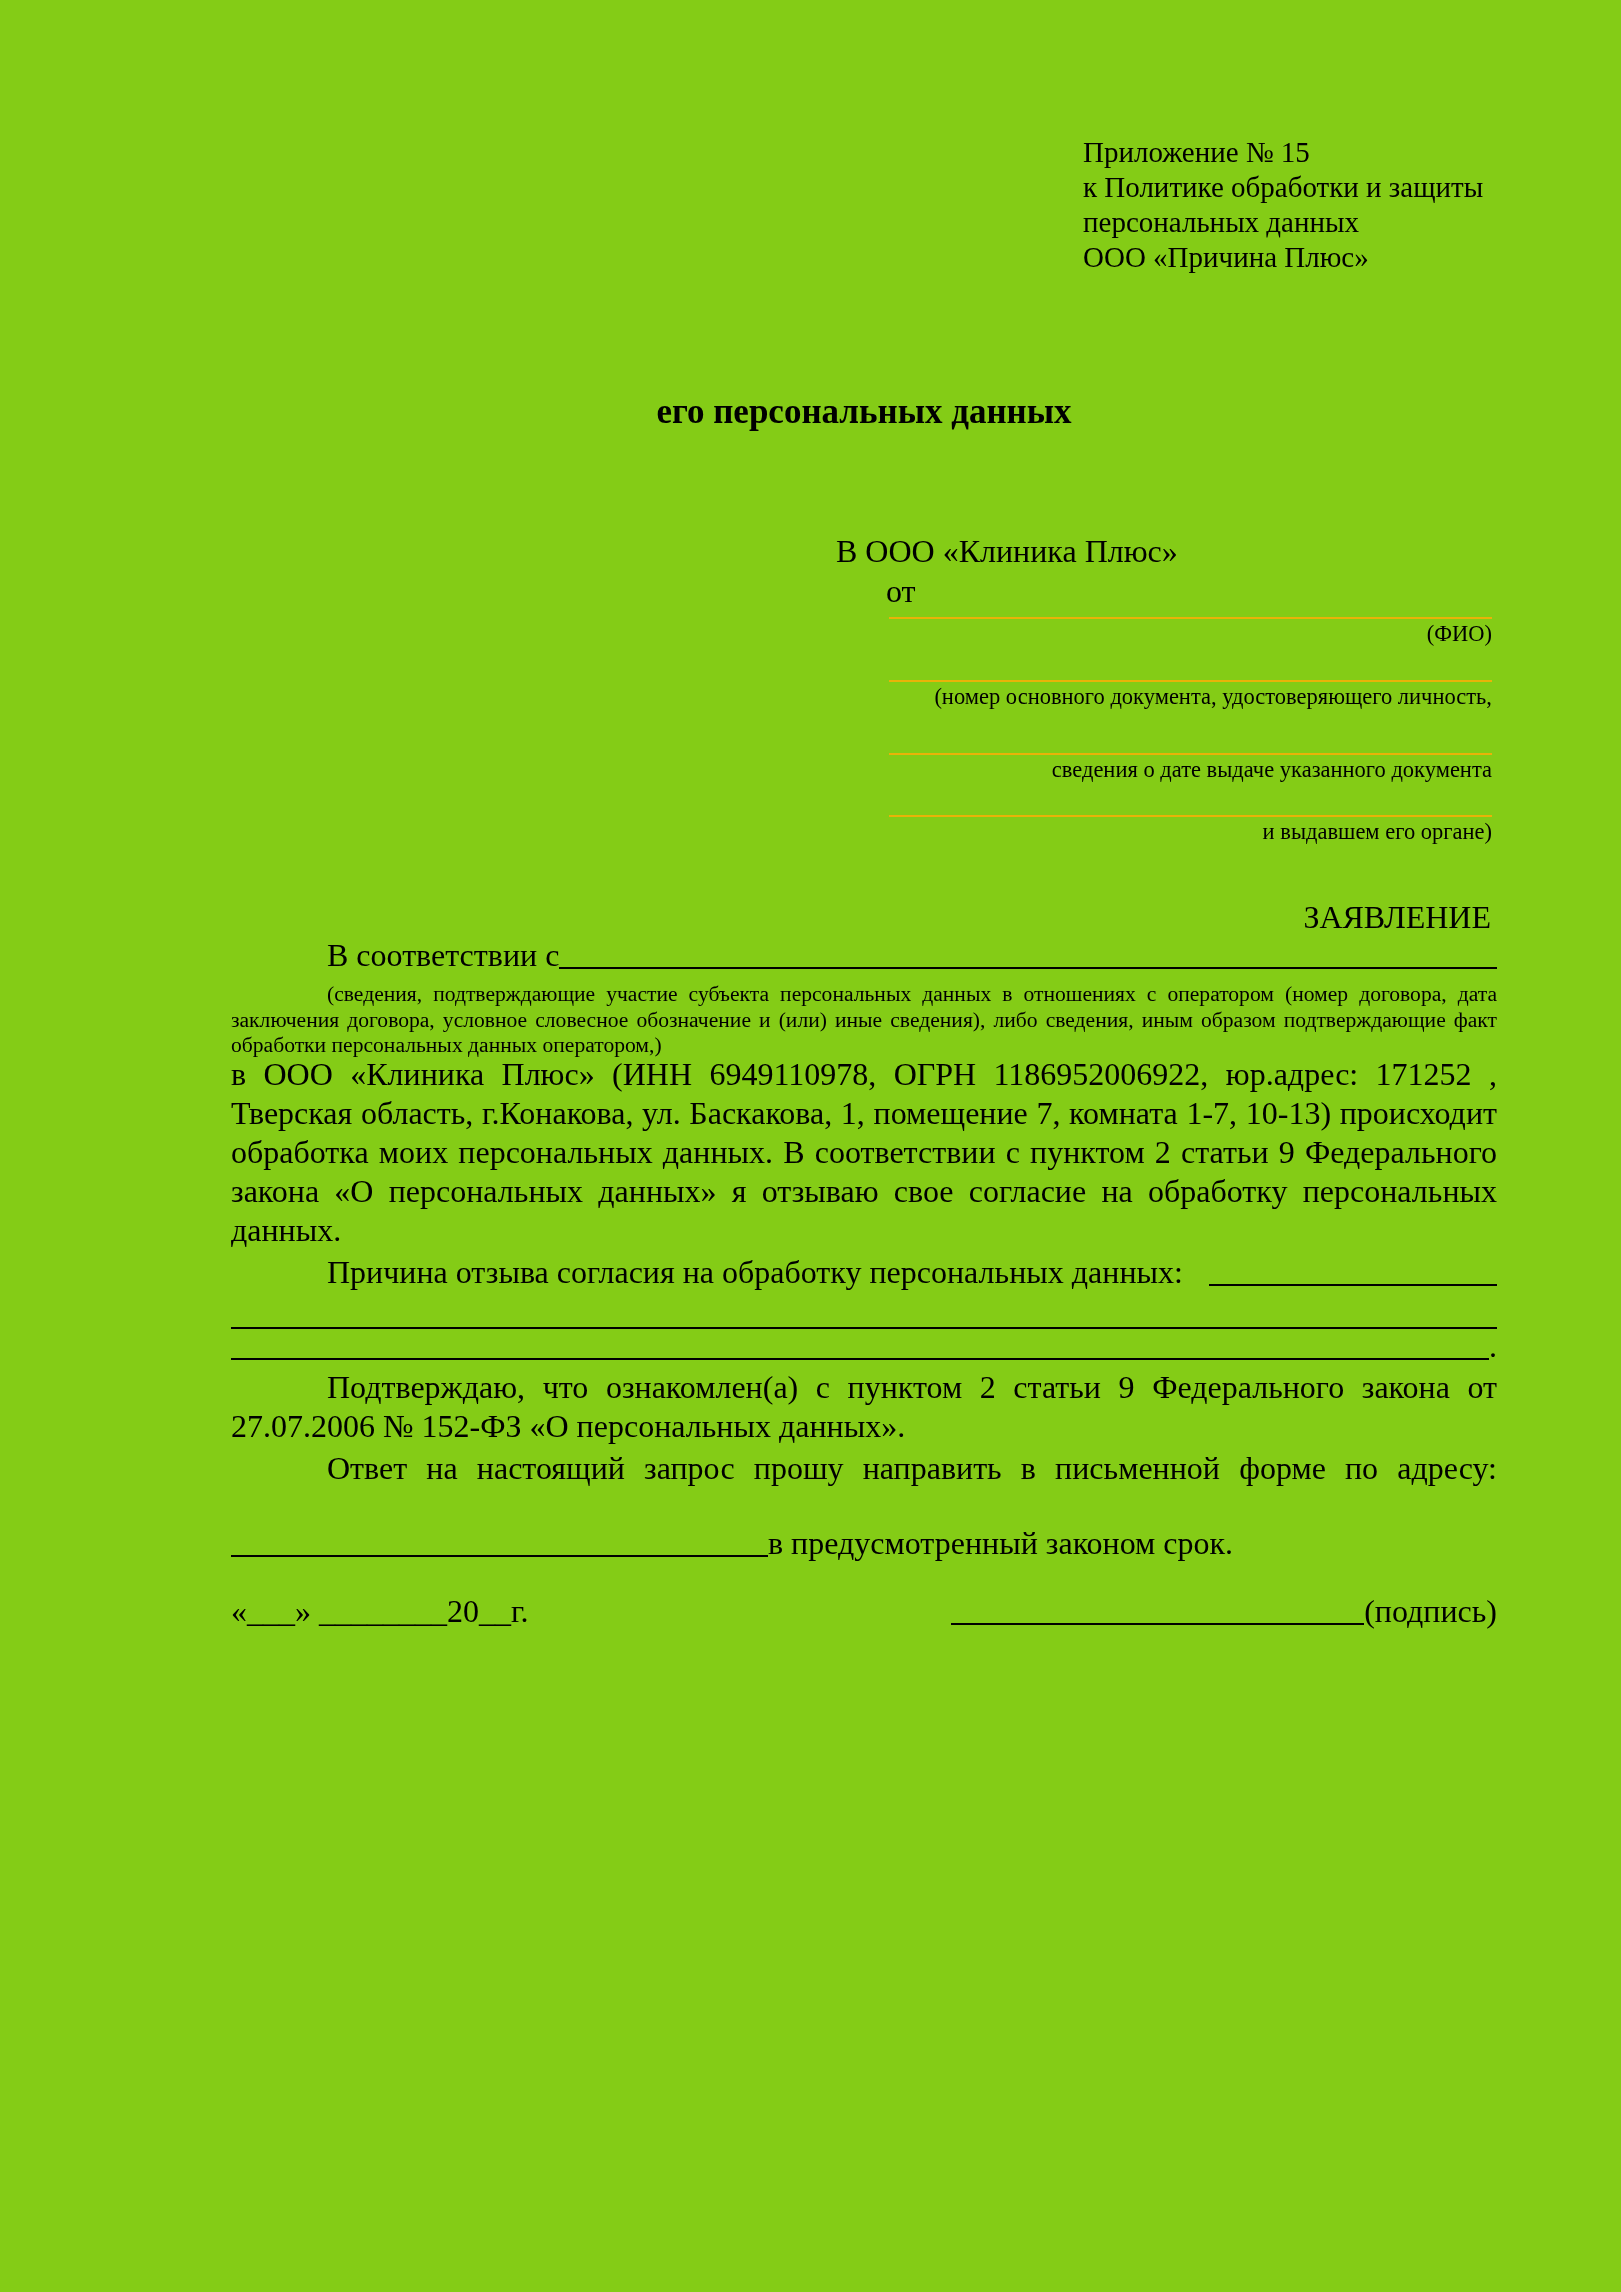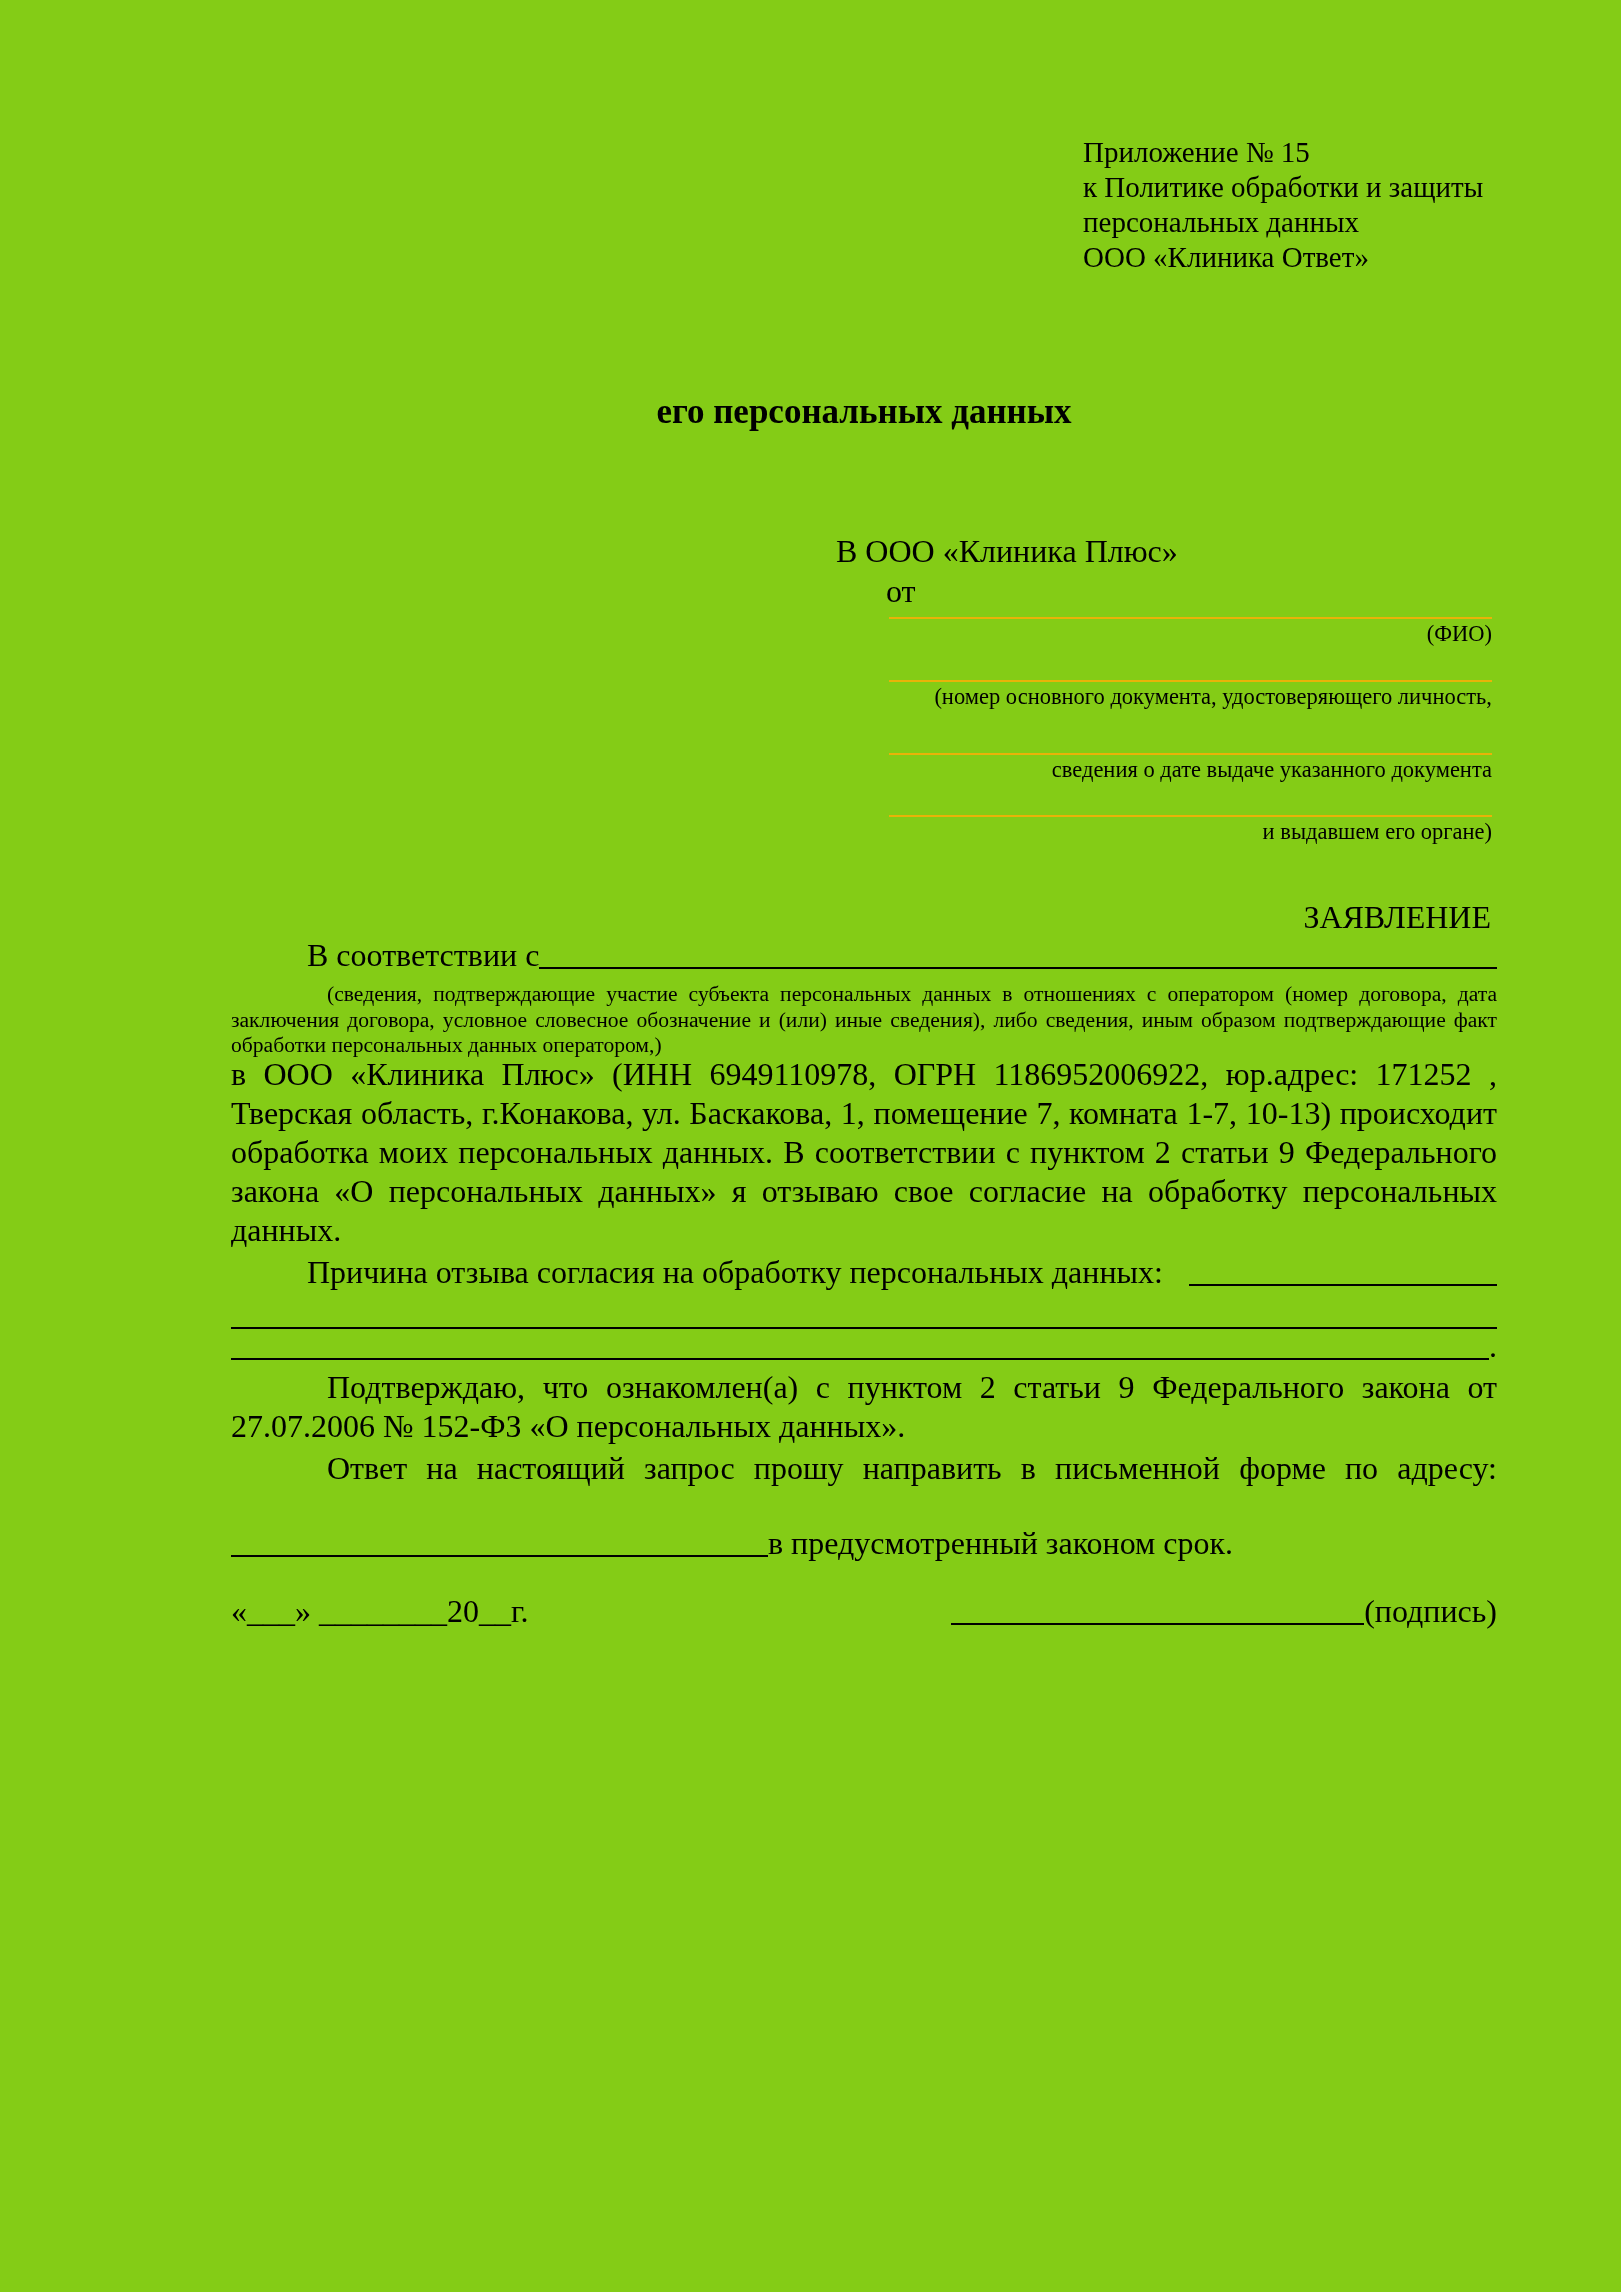--- a/index.html
+++ b/index.html
@@ -66,21 +66,21 @@
     width: 1266px;
     text-align: right;
   }
   .abs-row {
     position: absolute;
     left: 231px;
     width: 1266px;
     display: flex;
     align-items: flex-end;
   }
-  .abs-row .lbl { white-space: nowrap; margin-left: 76px; }
+  .abs-row .lbl { white-space: nowrap; margin-left: 96px; }
   .fill-line {
     flex: 1 1 auto;
     border-bottom: 2.9px solid #000;
     margin-bottom: 5.9px;
     height: 0;
   }
   .accordance { top: 936px; height: 39px; }
   .note {
     position: absolute;
     left: 231px;
@@ -148,21 +148,21 @@
 </style>
 </head>
 <body>
 
 <div class="page">
 
   <div class="annex">
     <div>Приложение № 15</div>
     <div>к Политике обработки и защиты</div>
     <div>персональных данных</div>
-    <div>ООО «Клиника Ответ»</div>
+    <div>ООО «Причина Плюс»</div>
   </div>
 
   <h1 class="title">
     <span class="tline">его персональных данных</span>
   </h1>
 
   <div class="addr-to">В ООО «Клиника Плюс»</div>
   <div class="addr-from">от</div>
 
   <div class="field f1">

